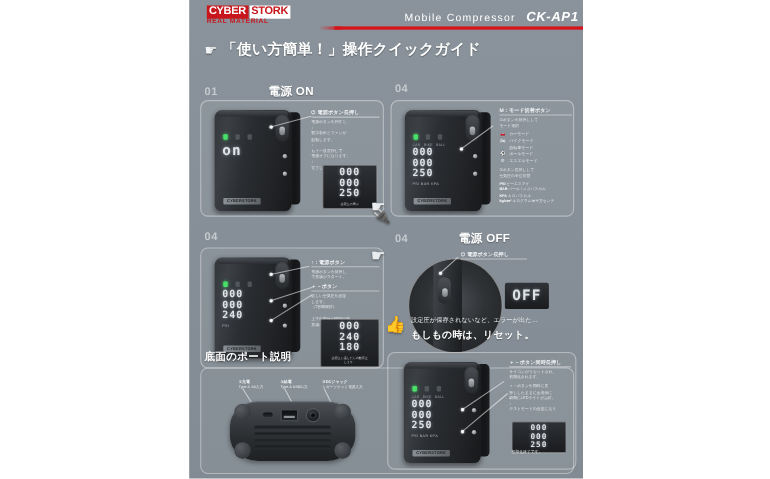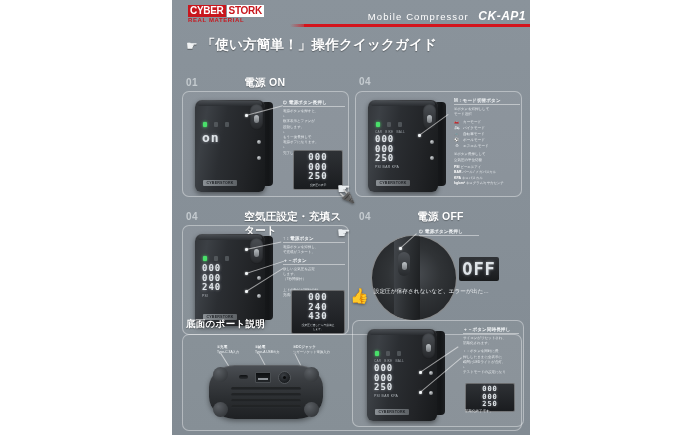--- a/index.html
+++ b/index.html
@@ -109,21 +109,21 @@
     border:1px solid rgba(255,255,255,.45);overflow:hidden;
     background:radial-gradient(circle at 50% 45%,#4a4e53 0%,#303336 42%,#1d1f22 100%);}
   .circ .col{position:absolute;left:22px;top:-4px;width:26px;height:92px;
     background:linear-gradient(95deg,#43474c,#2b2e31 55%,#1a1c1e);}
   .circ .kn{position:absolute;left:26px;top:16px;width:12px;height:24px;border-radius:6px;
     background:linear-gradient(180deg,#4e5257,#272a2d);}
   .circ .kn:after{content:"";position:absolute;left:3.5px;top:10px;width:5px;height:8px;border-radius:3px;
     background:linear-gradient(180deg,#c0c5c9,#787c80);}
   .offbox{position:absolute;left:104px;top:32px;width:40px;height:24px;border-radius:2px;
     background:linear-gradient(180deg,#303337,#191b1d);display:flex;align-items:center;justify-content:center;}
-  .offbox .seg{font-size:17px;}
+  .offbox .seg{font-size:13px;}
 
   
   .resetnote{position:absolute;left:178px;top:288px;width:176px;display:flex;align-items:flex-start;gap:5px;}
   .thumb{font-size:15px;line-height:1;color:#f6d23a;filter:drop-shadow(0 1px 1px rgba(0,0,0,.35));}
   .rn1{font-size:5.6px;color:#eef1f3;letter-spacing:.1px;}
   .rn2{font-size:9px;font-weight:bold;color:#ffffff;letter-spacing:.2px;margin-top:2px;
     text-shadow:0 1px 1px rgba(0,0,0,.3);}
 
   
   .bottom{position:absolute;left:10px;top:318px;width:340px;}
@@ -308,21 +308,20 @@
       </div>
     </div>
 
     <div class="arrow" style="left:155px;top:105px">☛</div>
 
     <div class="row" style="margin-top:13px">
 
       <div class="cell">
         <div class="sthead">
           <span class="num">04</span>
-          <span class="stitle">空気圧設定・充填スタート</span>
         </div>
         <div class="panel tall">
           <div class="dev">
             <div class="dev-side"></div>
             <div class="dev-body">
               <div class="dev-top"></div>
               <div class="knob"></div>
               <div class="btn-s" style="top:42px"></div>
               <div class="btn-s" style="top:60px"></div>
               <div class="leds">
@@ -355,21 +354,21 @@
             <div class="cb" style="white-space:pre-line">欲しい空気圧を設定
 します。
 （7秒間保持）
 
 上下の数値が同時の時
 充填を停止します。</div>
           </div>
           <div class="inset" style="left:108px;top:64px;width:46px">
             <div class="seg mid">000</div>
             <div class="seg mid">240</div>
-            <div class="seg mid">430</div>
+            <div class="seg mid">180</div>
             <div class="cap" style="white-space:pre-line">設定圧に達したら自動停止
 します。</div>
           </div>
         </div>
       </div>
 
       <div class="cell">
         <div class="sthead">
           <span class="num">04</span>
           <span class="stitle">電源 OFF</span>
@@ -395,20 +394,21 @@
     </div>
   </div>
 
   <div class="arrow" style="left:165px;top:225px">☛</div>
   <div class="arrow" style="left:167px;top:190px;font-size:13px">🔌</div>
 
   <div class="resetnote">
     <span class="thumb">👍</span>
     <span>
       <div class="rn1">設定圧が保存されないなど、エラーが出た…</div>
+      <div class="rn2">もしもの時は、リセット。</div>
     </span>
   </div>
 
   <div class="bottom">
     <div class="bhead">底面のポート説明</div>
     <div class="bpanel">
 
       <div class="portlbl" style="left:34px;top:10px">
         <b><span>①</span><span>充電</span></b><br>
         <span>Type-C 3A入力</span>

